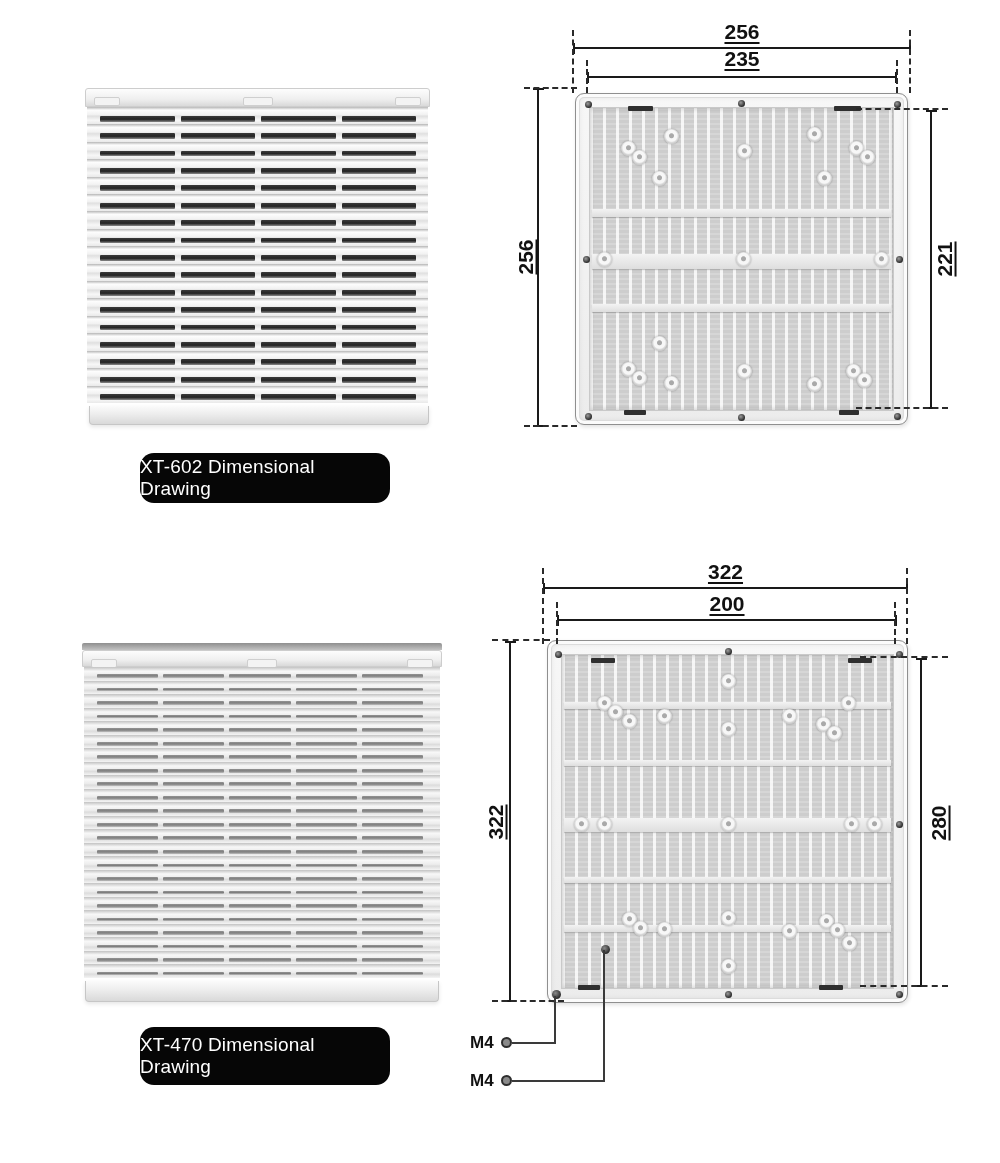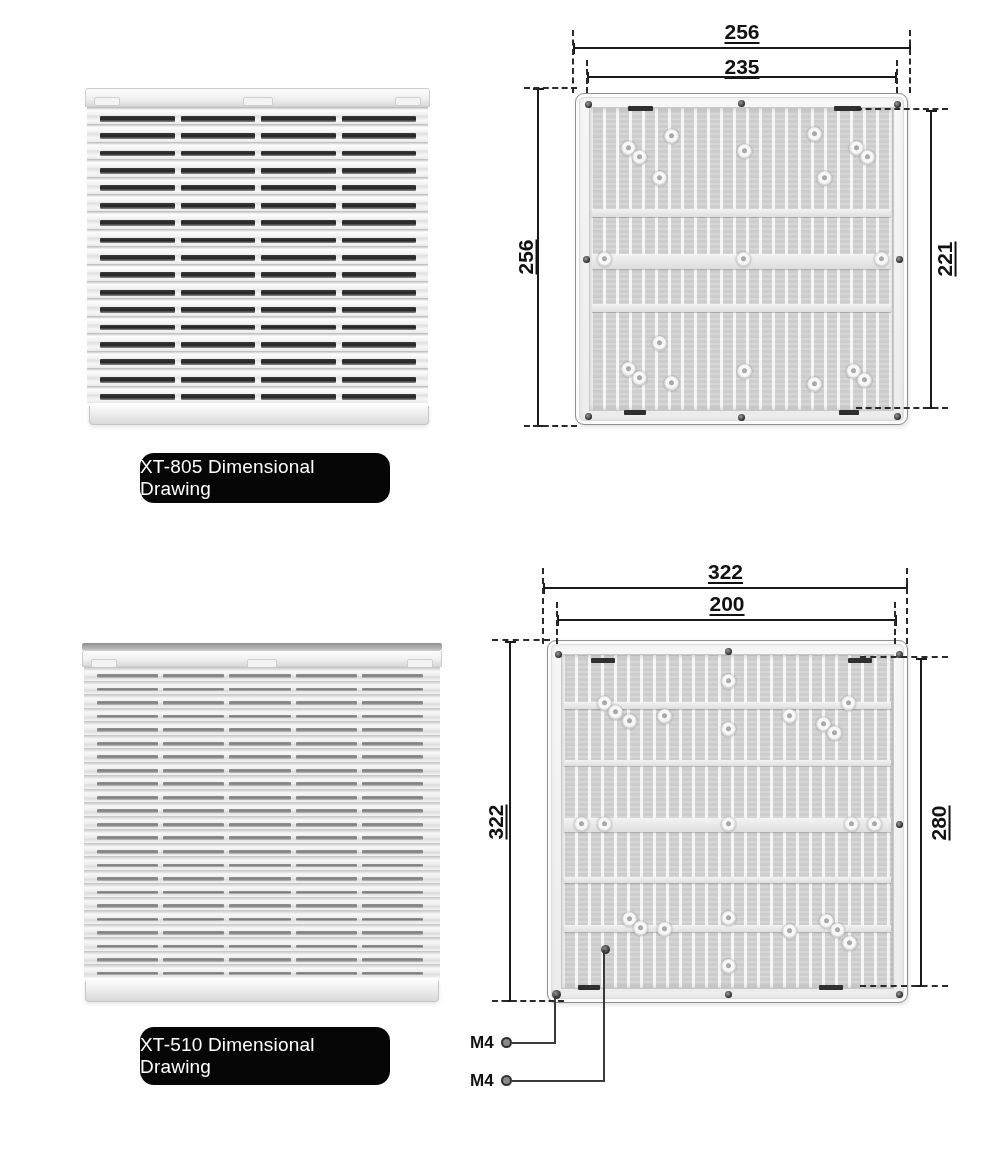--- a/index.html
+++ b/index.html
@@ -267,21 +267,21 @@
       <div class="clip" style="left: 52px; top: 12px; width: 25px;"></div>
       <div class="clip" style="left: 258px; top: 12px; width: 27px;"></div>
       <div class="clip" style="left: 48px; top: 316px; width: 22px;"></div>
       <div class="clip" style="left: 263px; top: 316px; width: 20px;"></div>
     </div>
 
   <div class="dimlabel" style="left:573px;top:20px;width:338px;height:24px">
       <span>256</span>
     </div>
   <div class="dimh" style="left:573px;top:47px;width:338px"></div>
-  <div class="dimlabel" style="left:587px;top:56px;width:310px;height:22px">
+  <div class="dimlabel" style="left:587px;top:48px;width:310px;height:22px">
       <span>235</span>
     </div>
   <div class="dimh" style="left:587px;top:76px;width:310px"></div>
   <i class="extv" style="left:572px;top:30px;height:63px"></i>
   <i class="extv" style="left:909px;top:30px;height:63px"></i>
   <i class="extv" style="left:586px;top:60px;height:33px"></i>
   <i class="extv" style="left:896px;top:60px;height:33px"></i>
 
   <div class="dimv" style="left:537px;top:88px;height:339px"></div>
   <div class="dimlabel rot" style="left:506px;top:237px;width:40px;height:40px">
@@ -291,21 +291,21 @@
   <i class="exth" style="left:524px;top:425px;width:53px"></i>
 
   <div class="dimv" style="left:930px;top:110px;height:299px"></div>
   <div class="dimlabel rot" style="left:925px;top:239px;width:40px;height:40px">
       <span>221</span>
     </div>
   <i class="exth" style="left:856px;top:108px;width:92px"></i>
   <i class="exth" style="left:856px;top:407px;width:92px"></i>
 
   <div class="pill" style="left:140px;top:453px;width:250px;height:50px">
-      <span>XT-805 Dimensional Drawing</span>
+      <span>XT-602 Dimensional Drawing</span>
     </div>
 
   <div class="front f806">
     <div class="topstrip"></div>
     <div class="cap">
       <i class="tab l"></i>
       <i class="tab c"></i>
       <i class="tab r"></i>
     </div>
     <div class="louvers" id="louv806">
@@ -597,16 +597,16 @@
   <i class="m4bullet" style="left:501px;top:1037px"></i>
   <i class="leadh" style="left:512px;top:1042px;width:43px"></i>
   <i class="leadv" style="left:554px;top:996px;height:48px"></i>
 
   <div class="m4label" style="left:470px;top:1071px"><span>M4</span></div>
   <i class="m4bullet" style="left:501px;top:1075px"></i>
   <i class="leadh" style="left:512px;top:1080px;width:93px"></i>
   <i class="leadv" style="left:603px;top:950px;height:132px"></i>
 
   <div class="pill" style="left:140px;top:1027px;width:250px;height:58px">
-      <span>XT-510 Dimensional Drawing</span>
+      <span>XT-470 Dimensional Drawing</span>
     </div>
 
 </div>
 
 </body></html>

